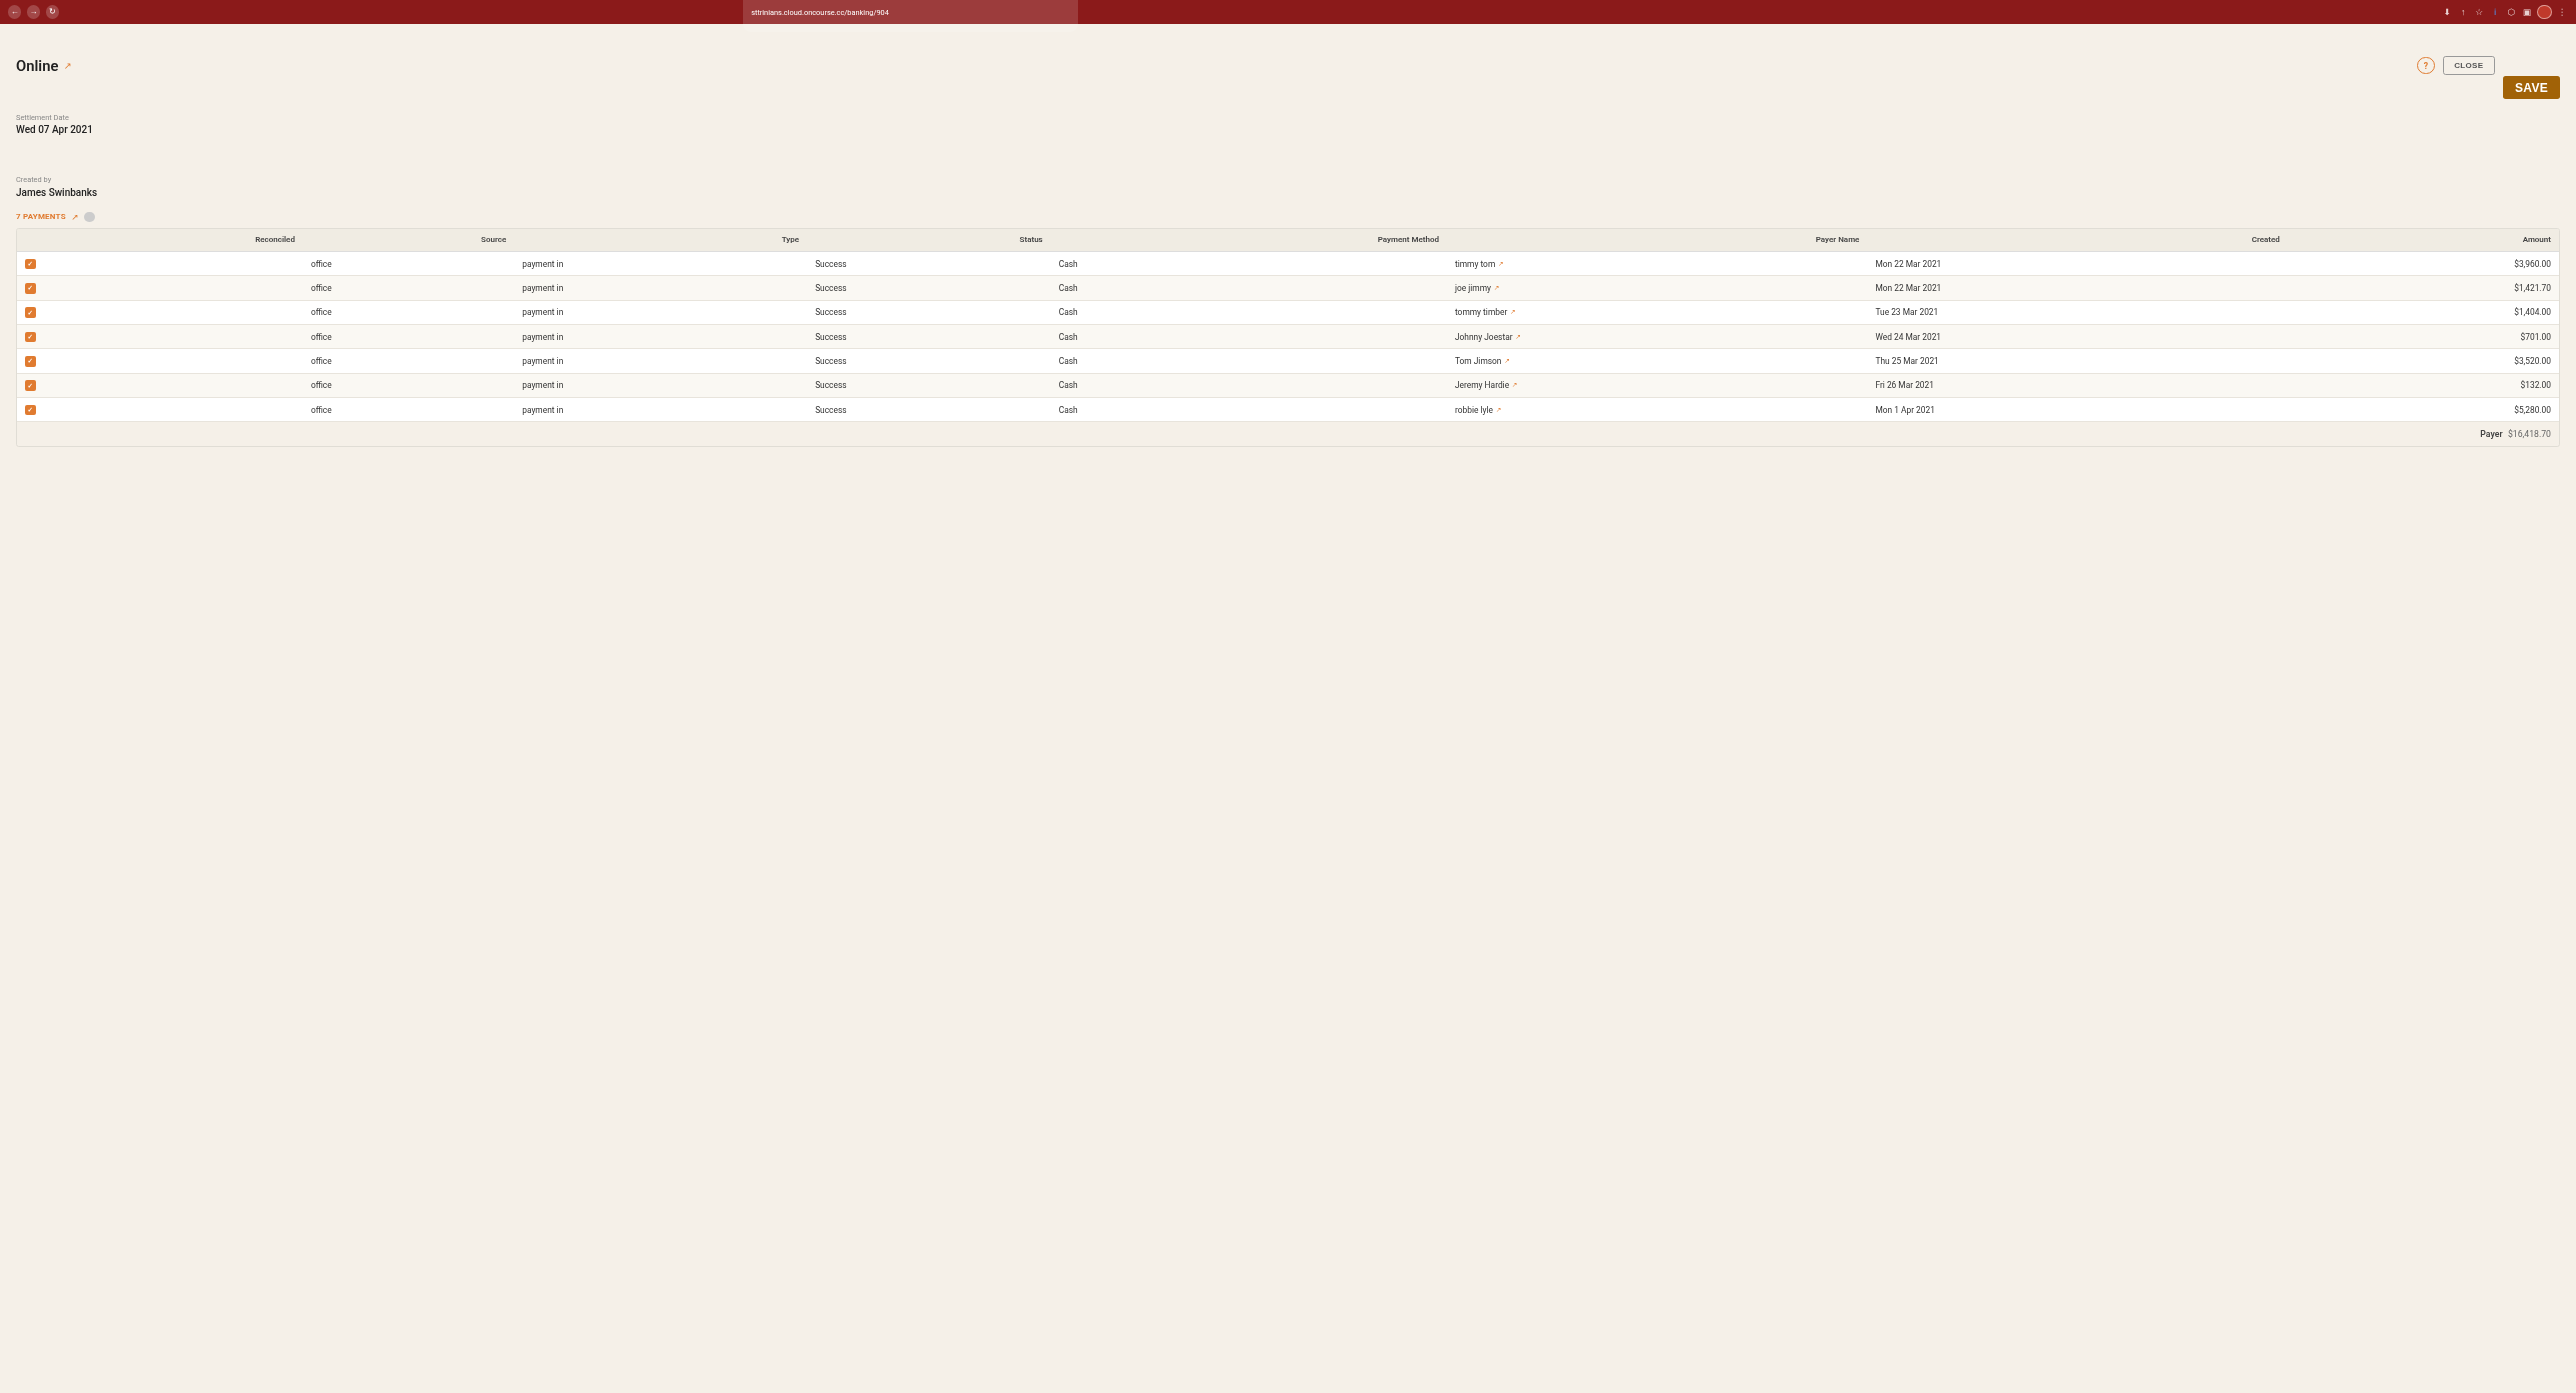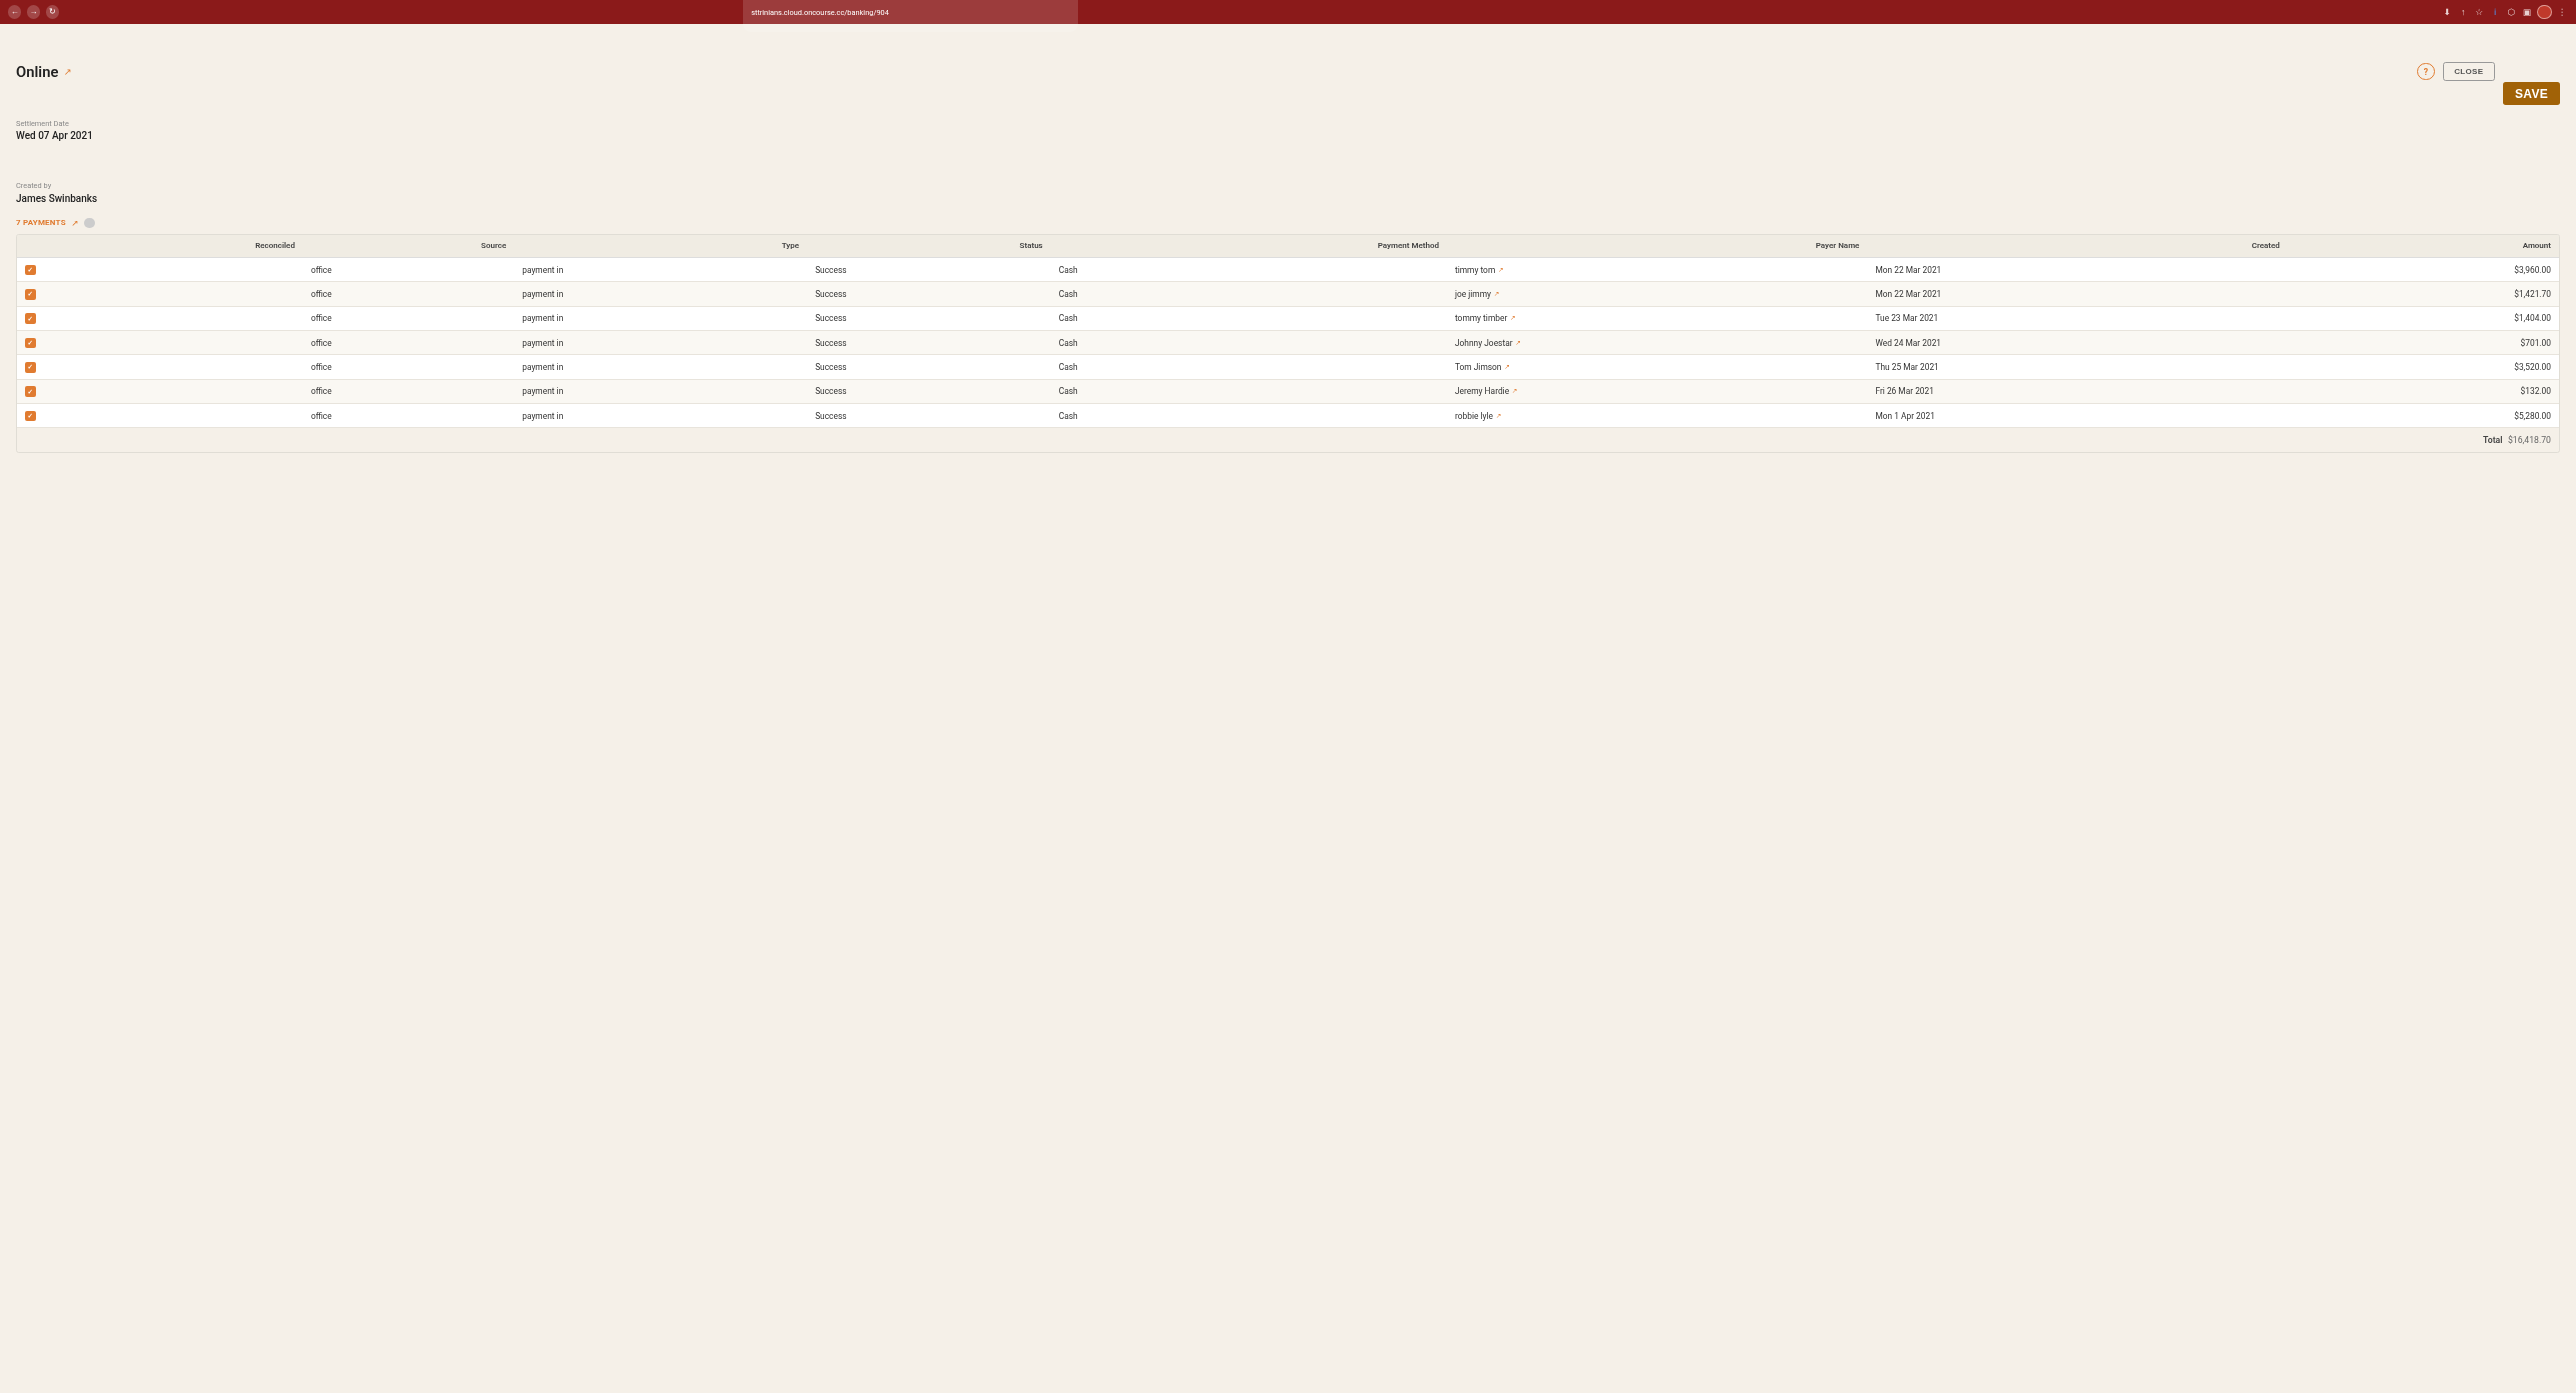--- a/index.html
+++ b/index.html
@@ -67,21 +67,21 @@
     .browser-avatar {
       width: 14.8px;
       height: 14.8px;
       border-radius: 50%;
       background: #c0392b;
       border: 1.3px solid rgba(255,255,255,0.5);
     }
 
     
     .page-content {
-      padding: 14px 16px;
+      padding: 8px 16px;
       min-height: calc(100vh - 24px);
     }
 
     
     .top-bar {
       display: flex;
       align-items: center;
       justify-content: space-between;
       margin-bottom: 13.4px;
     }
@@ -511,19 +511,19 @@
           <span>robbie lyle</span>
           <span class="payer-ext-icon">↗</span>
         </span>
       </td>
       <td>Mon 1 Apr 2021</td>
       <td class="col-amount">$5,280.00</td>
     </tr>
         </tbody>
     </table>
     <div class="total-row">
-      <span class="total-label">Total</span>
+      <span class="total-label">Payer</span>
       <span class="total-value">$16,418.70</span>
     </div>
   </div>
 
 </div>
 
 
 </body></html>

